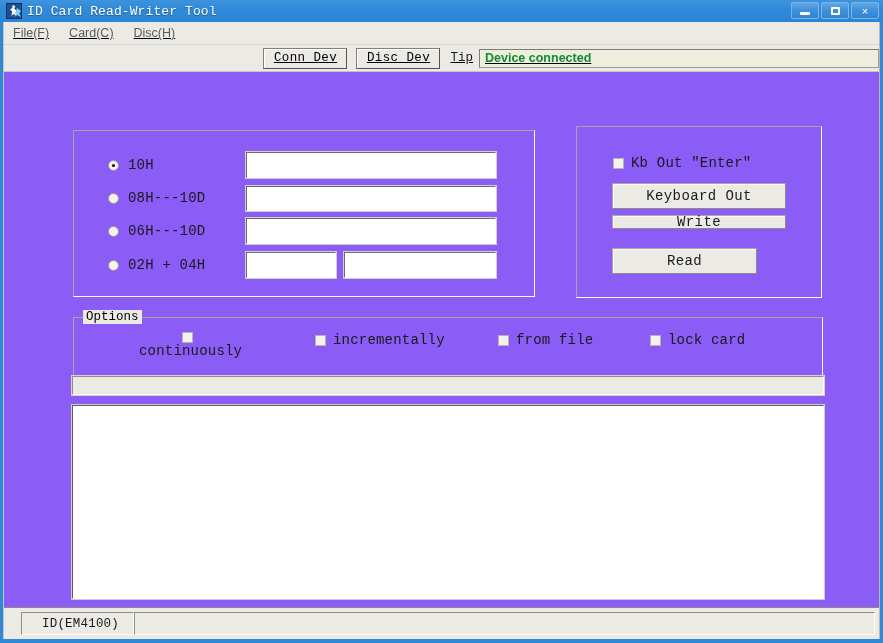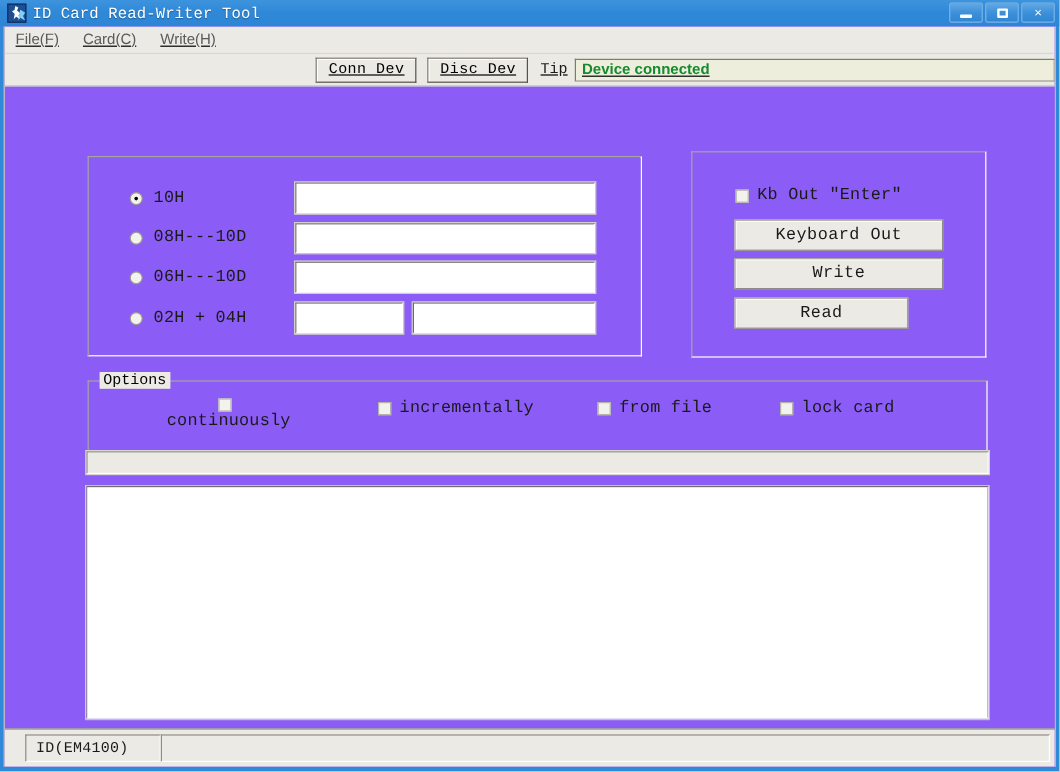--- a/index.html
+++ b/index.html
@@ -401,21 +401,21 @@
     position: absolute;
     top: 4px;
     height: 23px;
     box-sizing: border-box;
     background: #eceae4;
     border: 1px solid #ffffff;
     border-top-color: #8f8d87;
     border-left-color: #8f8d87;
     display: flex;
     align-items: center;
-    padding-left: 8px;
+    padding-left: 20px;
   }
   #status-panel-main {
     left: 17px;
     width: 113px;
   }
   #status-panel-rest {
     left: 130px;
     right: 4px;
   }
   .status-text {
@@ -453,21 +453,21 @@
         <div class="glyph">×</div>
       </div>
     </div>
   </div>
 
   <div id="client">
 
     <div id="menu-bar">
       <div class="menu-item">File(F)</div>
       <div class="menu-item">Card(C)</div>
-      <div class="menu-item">Write(H)</div>
+      <div class="menu-item">Disc(H)</div>
     </div>
 
     <div id="toolbar">
       <div class="tool-btn" id="conn-dev-button">Conn Dev</div>
       <div class="tool-btn" id="disc-dev-button">Disc Dev</div>
       <div id="tip-label">Tip</div>
       <div id="tip-field">
         <span id="tip-text">Device connected</span>
       </div>
     </div>
@@ -508,21 +508,21 @@
     </div>
 
     <div class="groupbox" id="action-group"></div>
 
     <div class="check-row" style="left:609px; top:133px;">
       <span class="check-mark"></span>
       <span class="check-label">Kb Out ″Enter″</span>
     </div>
 
     <div class="action-btn" style="left:608px; top:161px; width:174px; height:26px;">Keyboard Out</div>
-    <div class="action-btn" style="left:608px; top:193px; width:174px; height:26px;">Write</div>
+    <div class="action-btn" style="left:608px; top:193px; width:174px; height:14px;">Write</div>
     <div class="action-btn" style="left:608px; top:226px; width:145px; height:26px;">Read</div>
 
     <div class="groupbox" id="options-group">
       <span class="legend">Options</span>
     </div>
 
     <div class="check-row" style="left:135px; top:310px;flex-direction:column;">
       <span class="check-mark"></span>
       <span class="check-label">continuously</span>
     </div>

